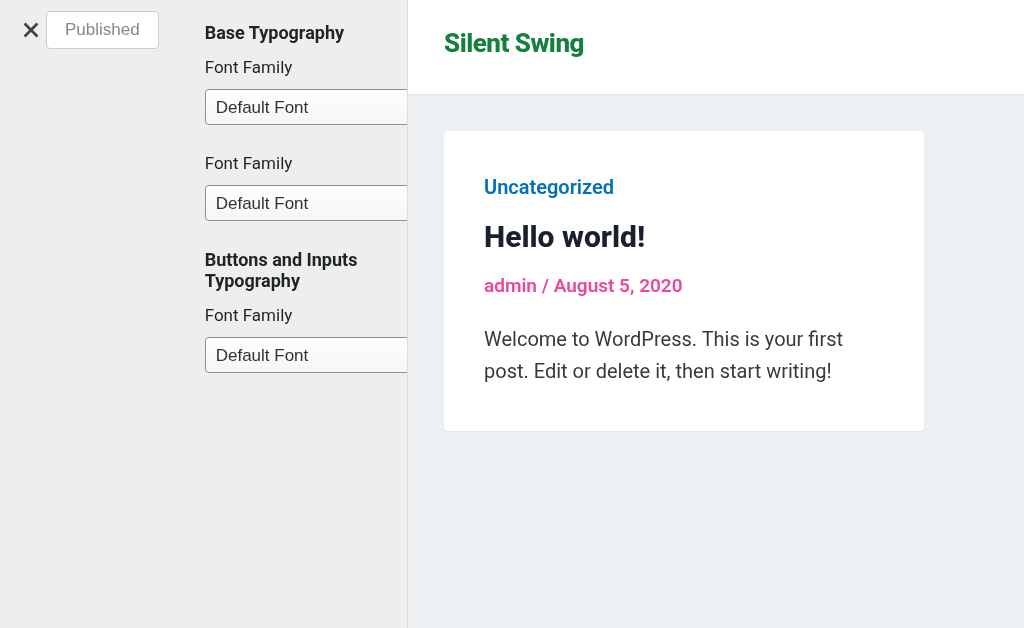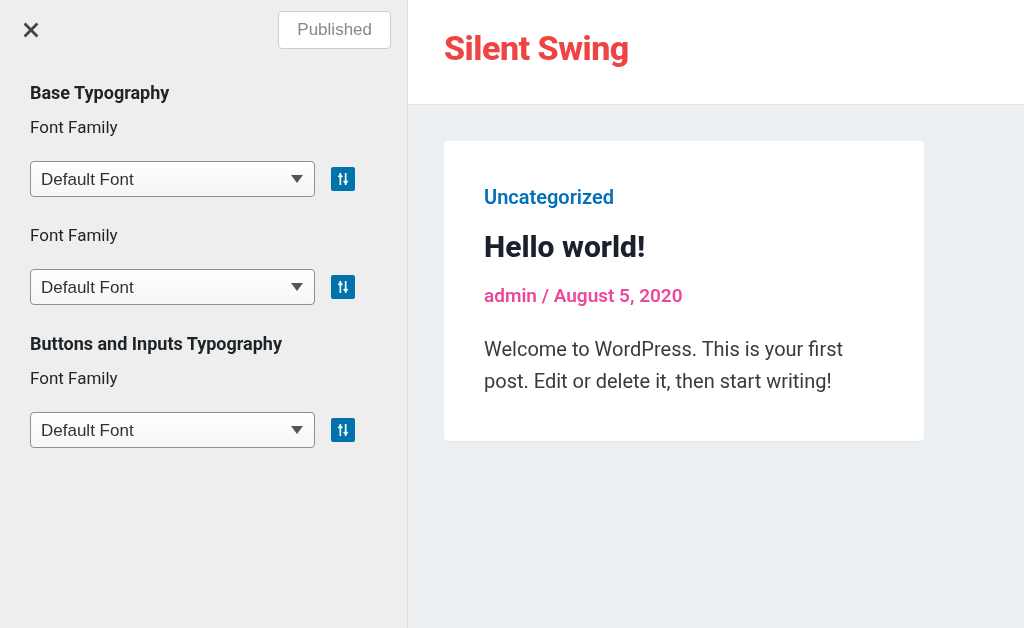--- a/index.html
+++ b/index.html
@@ -1,51 +1,51 @@
 <!DOCTYPE html>
 <html><head>
   <meta charset="utf-8">
   <style>
     * { margin: 0; padding: 0; box-sizing: border-box; }
     body { font-family: -apple-system, BlinkMacSystemFont, "Segoe UI", Roboto, sans-serif; width: 1024px; height: 628px; overflow: hidden; background: #f0f0f1; }
     .app { display: flex; height: 100%; }
     
     
-    .sidebar { width: 408px; background: #eee; display: flex; flex-direction: column; border-right: 1px solid #ddd; }
+    .sidebar { width: 408px; background: #eee; display: flex; border-right: 1px solid #ddd; }
     
     
     .topbar { height: 60px; display: flex; align-items: center; justify-content: space-between; padding: 0 16px; background: #eee; }
     .close-x { width: 30px; height: 30px; display: flex; align-items: center; justify-content: center; cursor: pointer; color: #444; }
     .close-x svg { width: 22px; height: 22px; }
     .published-btn { background: #fff; border: 1px solid #ccc; border-radius: 4px; padding: 8px 18px; font-size: 17px; color: #888; cursor: default; }
     
     
     .header-row { display: flex; background: #fff; border-top: 1px solid #ddd; border-bottom: 1px solid #ddd; }
     .back-col { width: 62px; display: flex; align-items: center; justify-content: center; border-left: 5px solid #0073aa; border-right: 1px solid #eee; cursor: pointer; background: #fff; }
     .back-col svg { width: 18px; height: 28px; color: #0073aa; }
     .header-text { flex: 1; padding: 18px 20px 20px 20px; }
     .breadcrumb { font-size: 17px; color: #555; margin-bottom: 6px; }
     .breadcrumb .sep { margin: 0 4px; font-size: 13px; color: #555; }
     .panel-title { font-size: 28px; font-weight: 300; color: #333; }
     
     
     .controls { padding: 22px 30px; overflow-y: auto; flex: 1; }
     .section-heading { font-size: 18px; font-weight: 700; color: #1d2327; margin-bottom: 14px; }
     .field-label { font-size: 17px; font-weight: 400; color: #1d2327; margin-bottom: 12px; }
-    .select-row { display: flex; align-items: center; gap: 16px; margin-bottom: 28px; margin-top: 24px; }
+    .select-row { display: flex; align-items: center; gap: 16px; margin-bottom: 28px; }
     .select { flex: 0 0 auto; width: 285px; height: 36px; border: 1px solid #8c8f94; border-radius: 4px; background: linear-gradient(to bottom, #fefefe, #f6f6f6); font-size: 17px; color: #2c3338; padding: 0 34px 0 10px; appearance: none; position: relative; cursor: pointer; }
     .select-wrap { position: relative; }
     .select-wrap::after { content: ""; position: absolute; right: 12px; top: 50%; transform: translateY(-50%); width: 0; height: 0; border-left: 6px solid transparent; border-right: 6px solid transparent; border-top: 8px solid #555; pointer-events: none; }
     .sliders-btn { width: 24px; height: 24px; background: #0073aa; cursor: pointer; display:flex; align-items:center; justify-content:center; border-radius: 2px;}
     .sliders-btn svg { width: 16px; height: 16px; color:#fff; }
     
     
     .preview { flex: 1; display: flex; flex-direction: column; background: #edf0f3; }
     .site-header { background: #fff; padding: 28px 36px 36px 36px; border-bottom: 1px solid #e5e5e5; }
-    .site-title { font-size: 34px; font-weight: 800; color: #ef4444; letter-spacing: -0.5px; }
+    .site-title { font-size: 26px; font-weight: 800; color: #15803d; letter-spacing: -0.5px; }
     .preview-body { padding: 36px 36px; flex:1; }
     .post-card { background: #fff; border-radius: 4px; padding: 44px 40px 44px 40px; max-width: 480px; box-shadow: 0 1px 2px rgba(0,0,0,0.05); }
     .post-cat { color: #0170b9; font-size: 20px; font-weight: 600; margin-bottom: 20px; display: inline-block; cursor: pointer; }
     .post-title { font-size: 30px; font-weight: 800; color: #1a202c; margin-bottom: 20px; }
     .post-meta { color: #ec4899; font-size: 19px; font-weight: 600; margin-bottom: 26px; }
     .post-meta .author { cursor: pointer; }
     .post-excerpt { font-size: 20px; color: #3a3a3a; line-height: 1.6; }
   </style>
 </head>
 <body>

